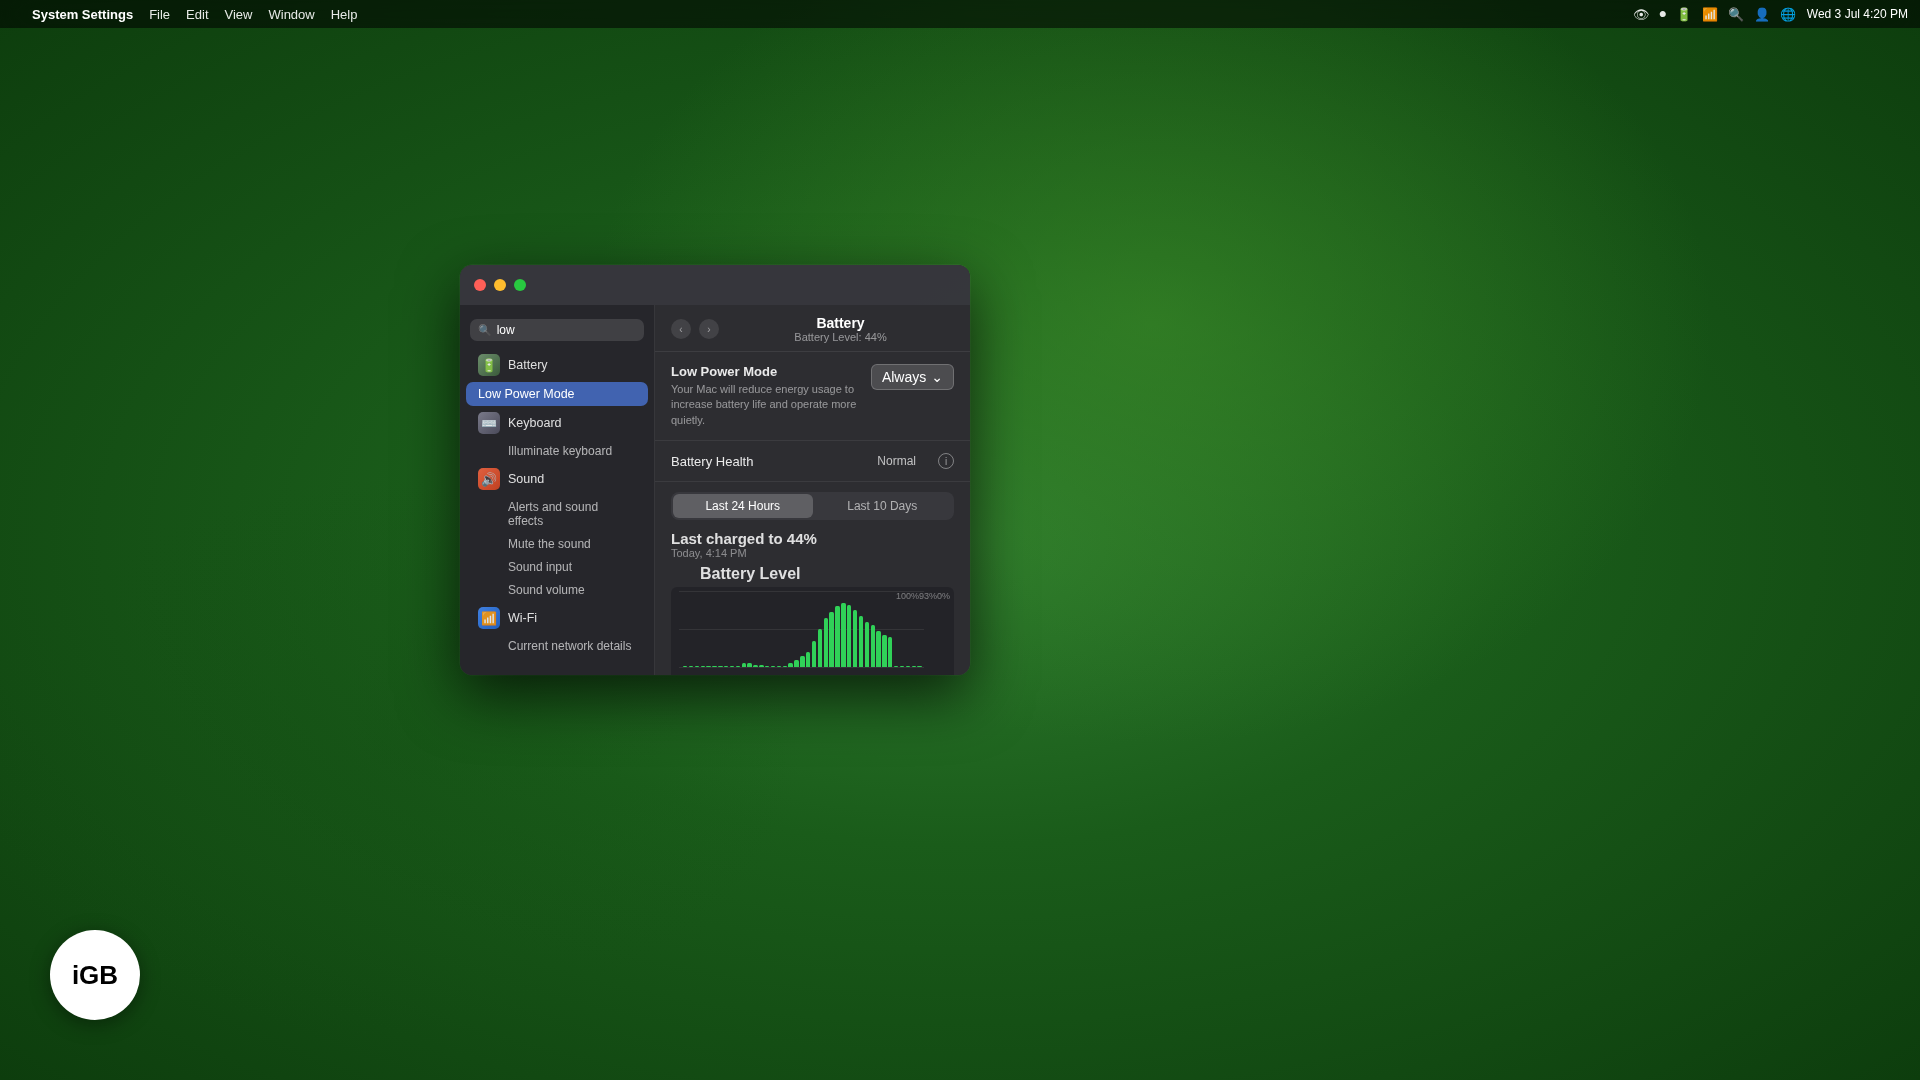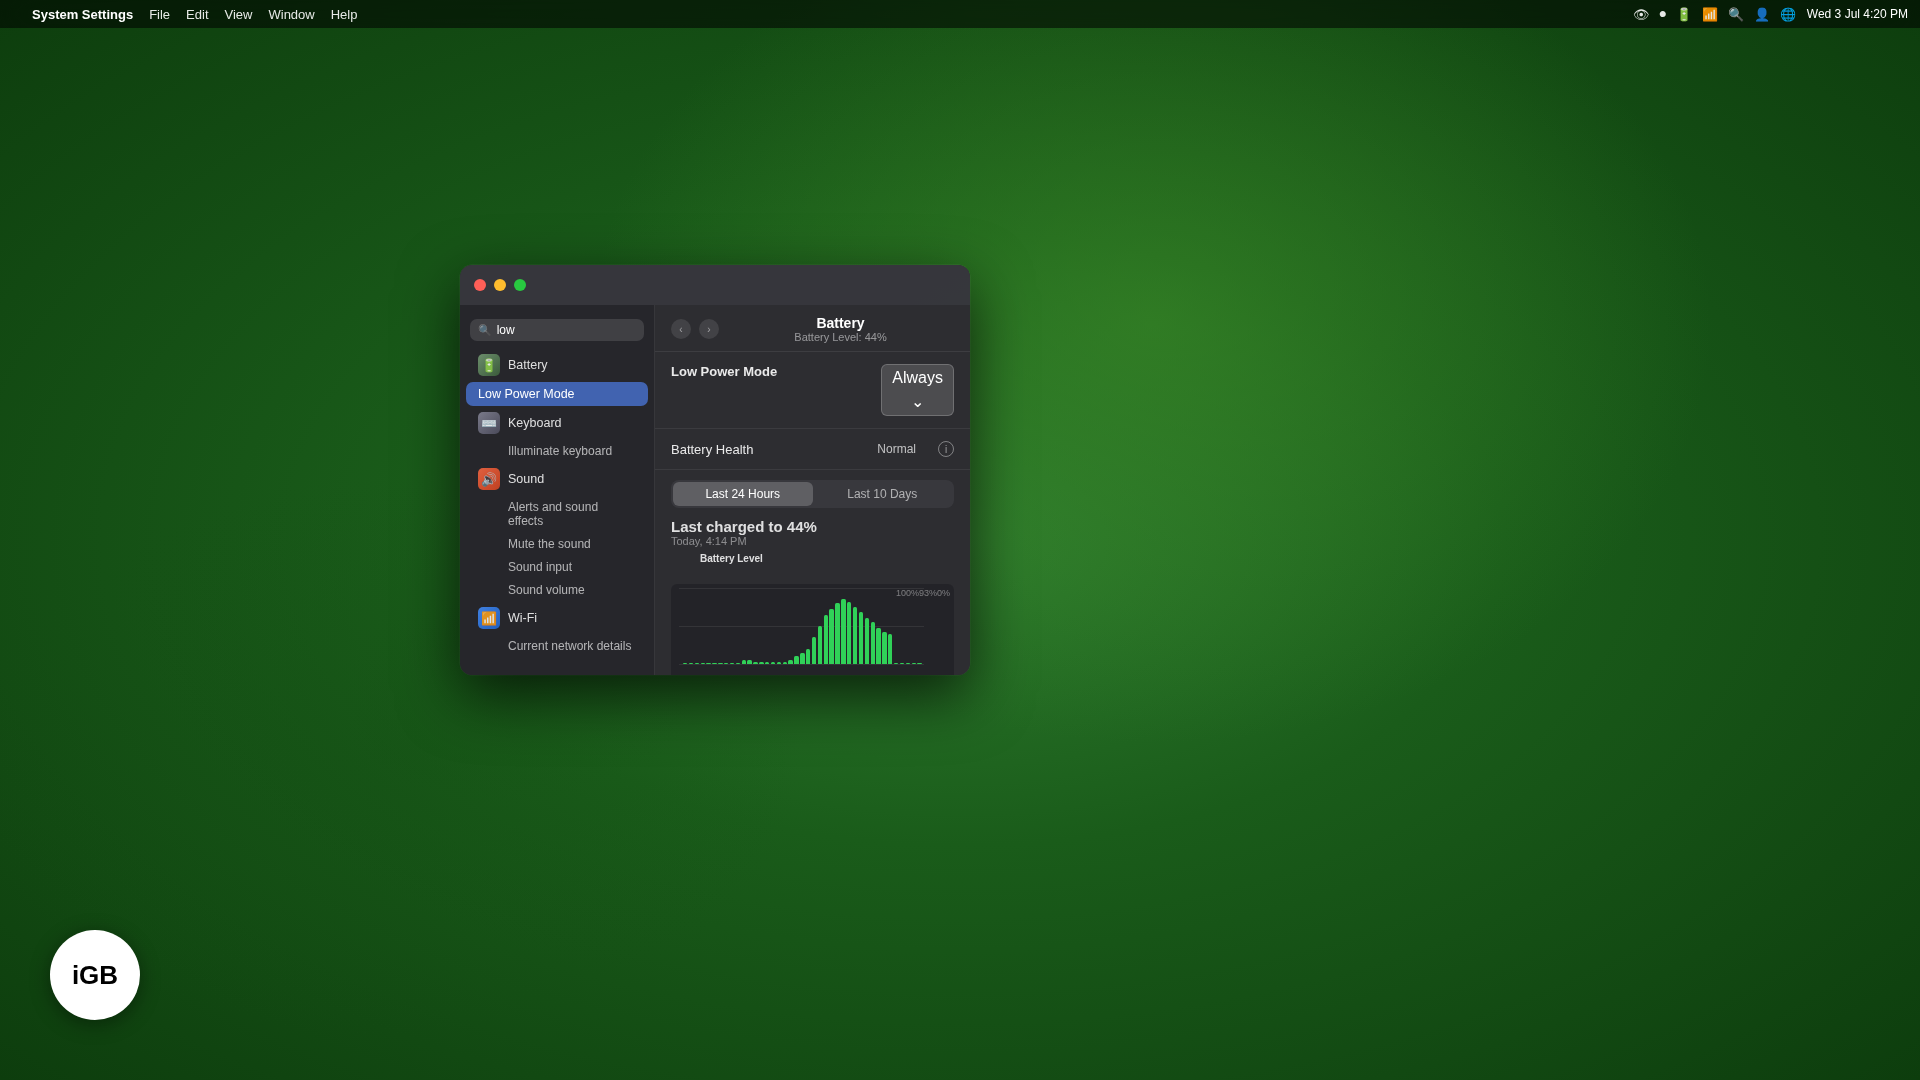--- a/index.html
+++ b/index.html
@@ -266,28 +266,27 @@
       color: rgba(255,255,255,0.5);
       max-width: 200px;
       line-height: 1.4;
     }
     .dropdown-btn {
       background: rgba(255,255,255,0.15);
       border: 0.5px solid rgba(255,255,255,0.2);
       border-radius: 6px;
       padding: 4px 10px;
       color: #fff;
-      font-size: 16px;
+      font-size: 14px;
       cursor: pointer;
       display: flex;
       align-items: center;
       gap: 5px;
       white-space: nowrap;
       flex-shrink: 0;
-      flex-direction: column;
     }
     .health-row {
       display: flex;
       align-items: center;
       justify-content: space-between;
     }
     .health-label {
       font-size: 13px;
       font-weight: 400;
       color: rgba(255,255,255,0.9);
@@ -347,24 +346,24 @@
     .charge-title {
       font-size: 15px;
       font-weight: 600;
       color: rgba(255,255,255,0.85);
     }
     .charge-subtitle {
       font-size: 11px;
       color: rgba(255,255,255,0.45);
     }
     .chart-label {
-      font-size: 10px;
+      font-size: 16px;
       font-weight: 600;
       color: rgba(255,255,255,0.85);
-      margin-bottom: 20px;
+      margin-bottom: 4px;
       padding-left: 29px;
     }
     .chart-wrapper {
       position: relative;
       height: 100px;
       background: rgba(30,30,35,0.6);
       border-radius: 6px;
       padding: 6px 8px 20px;
       margin-bottom: 2px;
     }
@@ -515,20 +514,21 @@
         <div class="header-title-area">
           <div class="header-title">Battery</div>
           <div class="header-subtitle">Battery Level: 44%</div>
         </div>
       </div>
 
       <div class="content-section">
         <div class="section-row">
           <div>
             <div class="section-label">Low Power Mode</div>
+            <div class="section-desc">Your Mac will reduce energy usage to increase battery life and operate more quietly.</div>
           </div>
           <button class="dropdown-btn">
             <span>Always</span>
             <span>⌄</span>
           </button>
         </div>
       </div>
 
       <div class="content-section">
         <div class="health-row">

